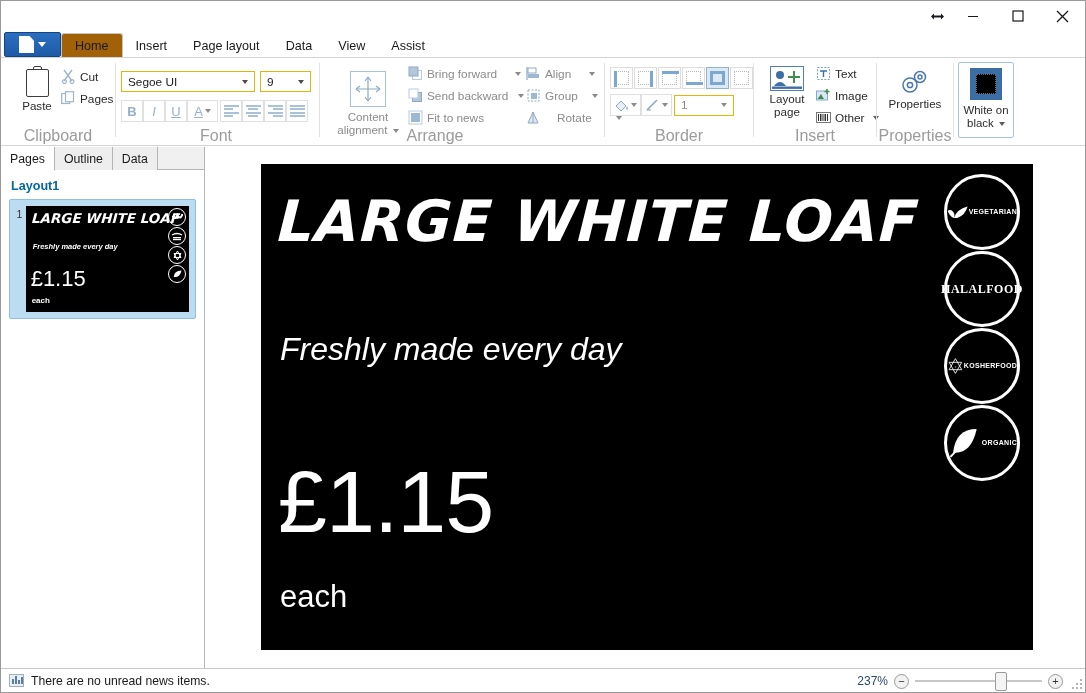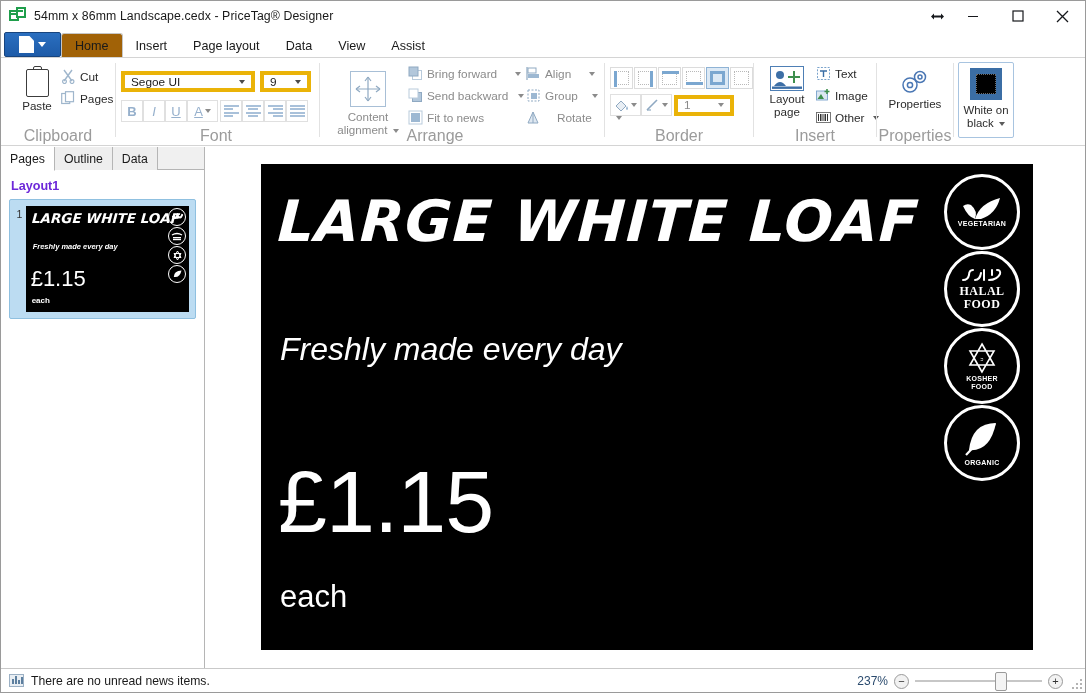--- a/index.html
+++ b/index.html
@@ -124,21 +124,21 @@
   }
   .clip-paste-ico .clipper {
     position: absolute; left: 9px; top: 0px; width: 9px; height: 6px;
     border: 1.6px solid #3c3c3c; border-radius: 2px; background: #fff;
   }
   .cut-ico { width: 15px; height: 15px; position: relative; }
   .copy-ico { width: 15px; height: 15px; position: relative; }
 
   
   .combo {
-    height: 21px; border: 4px solid #eab308; background: #ffffff;
+    height: 21px; border: 1px solid #eab308; background: #ffffff;
     display: flex; align-items: center; padding: 0 3px 0 6px;
     font-size: 11.8px; color: #1a1a1a;
   }
   .combo .cval { flex: 1; white-space: nowrap; overflow: hidden; }
   .combo .carr { width:0;height:0;border-left:3.5px solid transparent;border-right:3.5px solid transparent;border-top:4px solid #4a4a4a; margin: 0 3px; }
   .fbtn {
     width: 22px; height: 22px; border: 1px solid #e0e0e0; background: #fff;
     display: flex; align-items: center; justify-content: center;
     font-size: 13px; color: #96b0cc;
   }
@@ -183,21 +183,21 @@
     position: absolute; left: 0; top: 146px; width: 204px; height: 521px;
     background: #ffffff; border-right: 1px solid #b5b5b5;
   }
   .ltabs { display: flex; height: 23px; background: #f0f0f0; border-bottom: 1px solid #b5b5b5; }
   .ltab {
     padding: 2px 9px; height: 23px; display: flex; align-items: center;
     font-size: 12.3px; color: #1a1a1a; border-right: 1px solid #b5b5b5;
     background: #eeeeee;
   }
   .ltab.active { background: #ffffff; border-bottom: 1px solid #ffffff; margin-bottom: -1px; height: 24px; }
-  .layoutname { font-size: 12.6px; font-weight: bold; color: #6d28d9; padding: 9px 0 6px 10px; }
+  .layoutname { font-size: 12.6px; font-weight: bold; color: #0369a1; padding: 9px 0 6px 10px; }
   .pagerow {
     margin: 0 8px; background: #bcdcf2; border: 1px solid #8fc0e0; border-radius: 2px;
     display: flex; align-items: flex-start; padding: 6px 6px 6px 3px;
   }
   .pagenum { width: 13px; text-align: center; font-size: 10.5px; color: #333; padding-top: 2px; }
   .thumb { width: 168px; height: 106px; background: #000; position: relative; overflow: hidden; }
 
   
   .canvasarea {
     position: absolute; left: 205px; top: 146px; width: 879px; height: 521px;
@@ -228,21 +228,21 @@
   .hl-each {
     position: absolute; left: 19px; top: 415px;
     color: #fff; font-size: 31px; white-space: nowrap;
     font-family: "Liberation Sans", sans-serif;
   }
 
   .badges { position: absolute; right: 13px; top: 10px; width: 76px; }
   .badge {
     width: 76px; height: 76px; border-radius: 50%; border: 3px solid #fff;
     margin-bottom: 1px; position: relative; background: #000;
-    display: flex; flex-direction: column; align-items: center; justify-content: center;
+    display: flex; flex-direction: row; align-items: center; justify-content: center;
   }
   .badge .bl {
     color: #fff; font-size: 7px; font-weight: bold; letter-spacing: 0.3px;
     text-align: center; line-height: 1.05; font-family: "Liberation Sans", sans-serif;
   }
   .badge.halal .bl { font-size: 12px; font-family: "Liberation Serif", serif; letter-spacing: 0.5px; }
 
   
   .statusbar {
     position: absolute; left: 0; bottom: 0; width: 1084px; height: 24px;
@@ -273,29 +273,20 @@
     border: 1px solid #9a9a9a; border-radius: 2px; top: -2px;
   }
   .grip { position: absolute; right: 3px; bottom: 3px; width: 13px; height: 13px; }
   .grip i { position: absolute; width: 2px; height: 2px; background: #b4b4b4; }
 </style>
 </head>
 <body>
 
 <div id="app">
 
-  <div class="titlebar">
-    <div class="app-icon">
-      <div class="sq1"></div>
-        <div class="sq2"></div>
-        <div class="b1 bar"></div>
-        <div class="b2 bar"></div>
-    </div>
-    <div class="title-text">54mm x 86mm Landscape.cedx - PriceTag® Designer</div>
-  </div>
   <div class="wincontrols">
     <div class="resize-arrows">
       <svg width="13" height="9" viewBox="0 0 13 9">
           <path d="M0 4.5 L3 1.5 L3 3.5 L10 3.5 L10 1.5 L13 4.5 L10 7.5 L10 5.5 L3 5.5 L3 7.5 Z" fill="#16181c"></path>
         </svg>
     </div>
     <div class="wc">
       <svg width="12" height="12" viewBox="0 0 12 12">
           <rect x="1" y="6" width="10" height="1" fill="#16181c"></rect>
         </svg>

